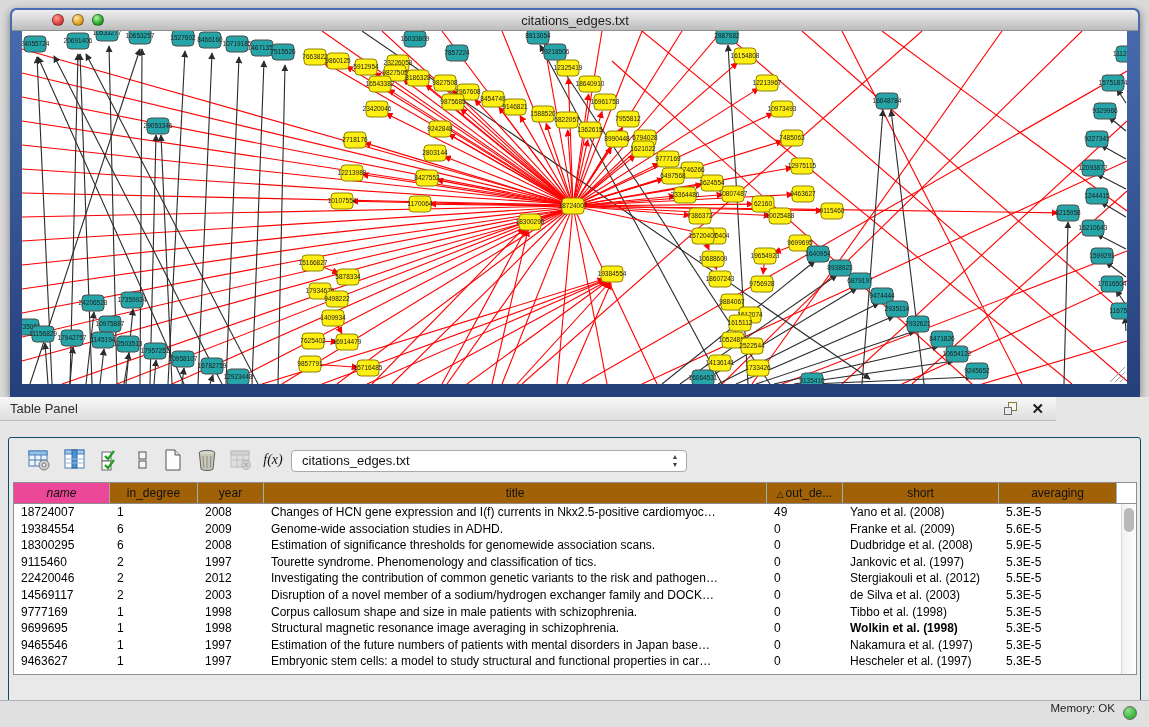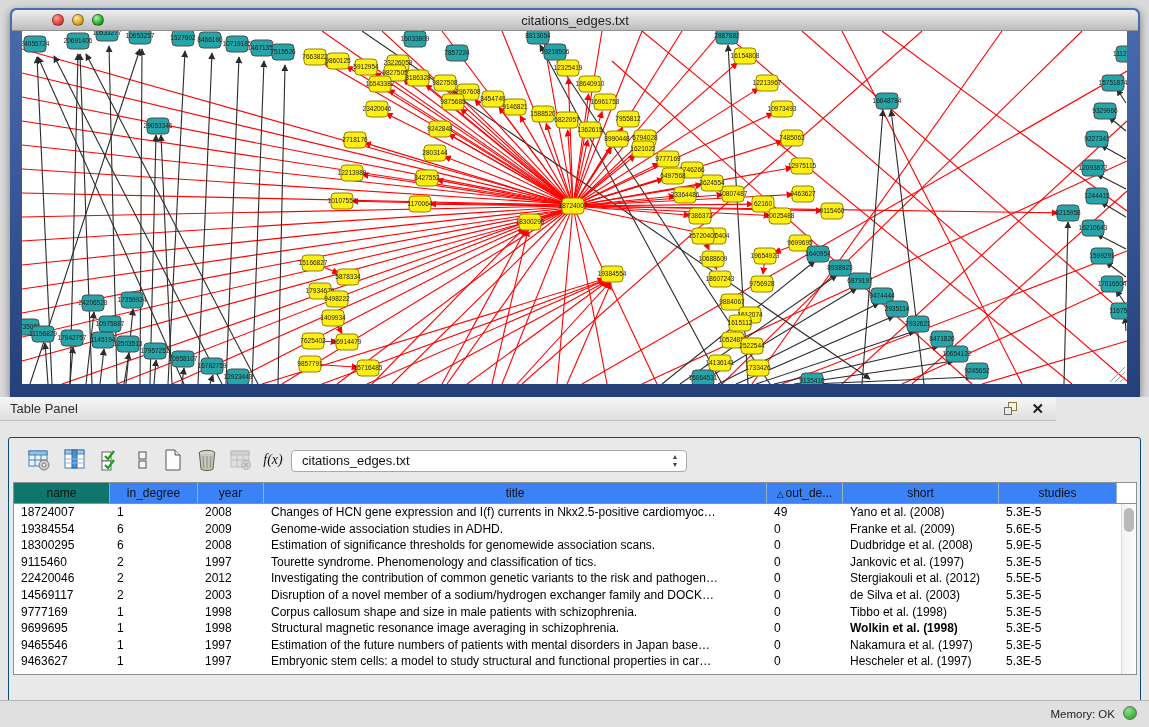--- a/index.html
+++ b/index.html
@@ -42,22 +42,22 @@
     border:1px solid #a9a9a9; border-radius:4px; font-size:13px; color:#111;
     line-height:20px; padding-left:10px; }
   #combo .stepper { position:absolute; right:4px; top:2px; width:14px; height:16px;
     font-size:7px; color:#444; text-align:center; line-height:8px; }
 
   
   #table { left:4px; top:44px; width:1124px; height:193px; background:#fff;
     border:1px solid #8f8f8f; overflow:hidden; }
   #thead { display:flex; height:21px; border-bottom:1px solid #8f8f8f; }
   .th { font-size:12px; color:#111; text-align:center; line-height:20px;
-    border-right:1px solid #93b4bd; background:#3b82f6; overflow:hidden; white-space:nowrap; }
-  .th.gray { background:#0f766e; border-right:1px solid #a5a5a5; }
+    border-right:1px solid #93b4bd; background:#a16207; overflow:hidden; white-space:nowrap; }
+  .th.gray { background:#ec4899; border-right:1px solid #a5a5a5;font-style:italic; }
   .th .tri { font-size:9px; margin-right:2px; }
   #tbody { position:absolute; left:0; top:21px; right:15px; bottom:0; }
   .tr { display:flex; height:16.6px; background:#fff; }
   .td { font-size:12px; color:#000; line-height:16.5px; white-space:nowrap;
     overflow:hidden; padding-left:7px; }
   #vscroll { position:absolute; right:0; top:21px; width:15px; bottom:0;
     background:linear-gradient(90deg,#f2f2f2,#fdfdfd); border-left:1px solid #d9d9d9; }
   #vthumb { position:absolute; left:2px; top:4px; width:10px; height:24px;
     background:#b9b9b9; border-radius:6px; }
 
@@ -65,21 +65,21 @@
   #tabs { left:420px; top:243px; height:20px; display:flex; border:1px solid #9a9a9a;
     border-radius:4px; overflow:hidden; background:#fdfdfd; }
   .tab { font-size:12.5px; line-height:19px; padding:0 14px; color:#111;
     border-right:1px solid #b5b5b5; background:#fdfdfd; }
   .tab:last-child { border-right:none; }
   .tab.active { background:linear-gradient(#909090,#787878); color:#f2f2f2; }
 
   
   #statusbar { top:303px; left:0; width:1149px; height:27px; background:#e0e0e0;
     border-top:1px solid #b3b3b3; }
-  #memory-label { right:34px; top:7px; font-size:11.5px; color:#222; }
+  #memory-label { right:34px; top:1px; font-size:11.5px; color:#222; }
   #memory-dot { right:12px; top:5px; width:14px; height:14px; border-radius:50%;
     background:radial-gradient(circle at 35% 30%,#8ee08a,#3cb83c 65%,#2a8f2a);
     border:1px solid #6a6a6a; }
 </style>
 </head>
 <body>
 
 <div class="abs" id="net-window">
   <div class="abs" id="titlebar">
     <div class="abs traffic" id="btn-close"></div>
@@ -845,21 +845,21 @@
     </div>
 
     <div class="abs" id="table">
       <div id="thead">
           <div class="th gray" style="width: 96px;">name</div>
           <div class="th" style="width: 88px;">in_degree</div>
           <div class="th" style="width: 66px;">year</div>
           <div class="th" style="width: 503px;">title</div>
           <div class="th" style="width: 76px;"><span class="tri">△</span>out_de...</div>
           <div class="th" style="width: 156px;">short</div>
-          <div class="th" style="width: 118px;">studies</div>
+          <div class="th" style="width: 118px;">averaging</div>
         </div>
       <div id="tbody">
           <div class="tr">
             <div class="td" style="width: 96px;">18724007</div>
             <div class="td" style="width: 88px;">1</div>
             <div class="td" style="width: 66px;">2008</div>
             <div class="td" style="width: 503px;">Changes of HCN gene expression and I(f) currents in Nkx2.5-positive cardiomyoc…</div>
             <div class="td" style="width: 76px;">49</div>
             <div class="td" style="width: 156px;">Yano et al. (2008)</div>
             <div class="td" style="width: 118px;">5.3E-5</div>

